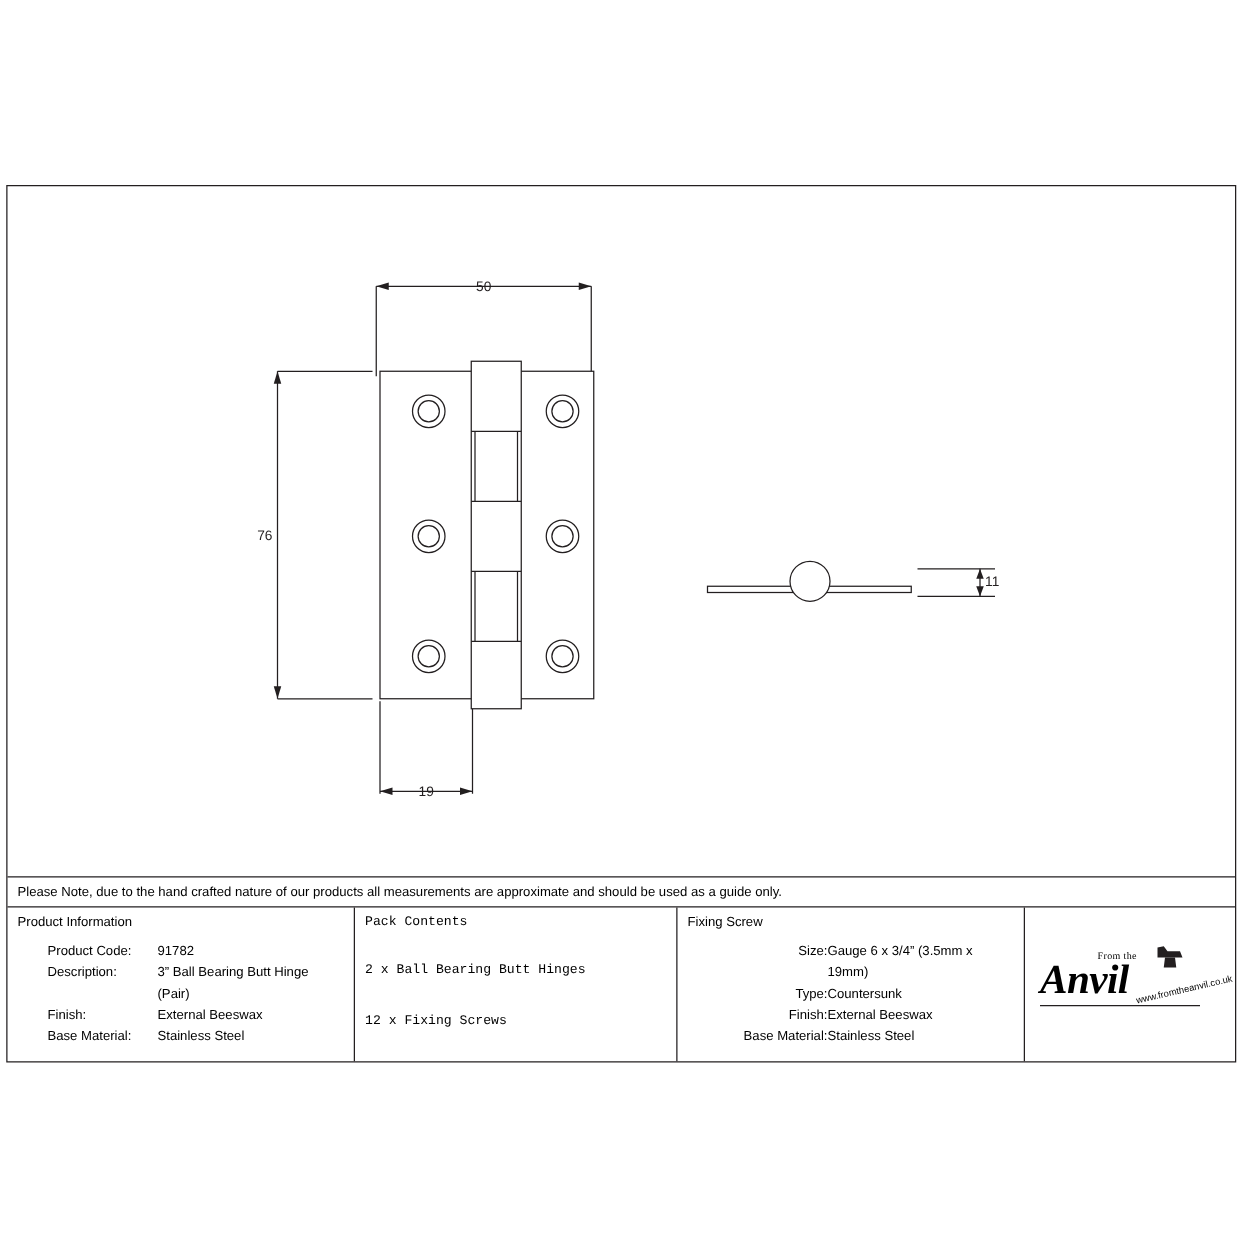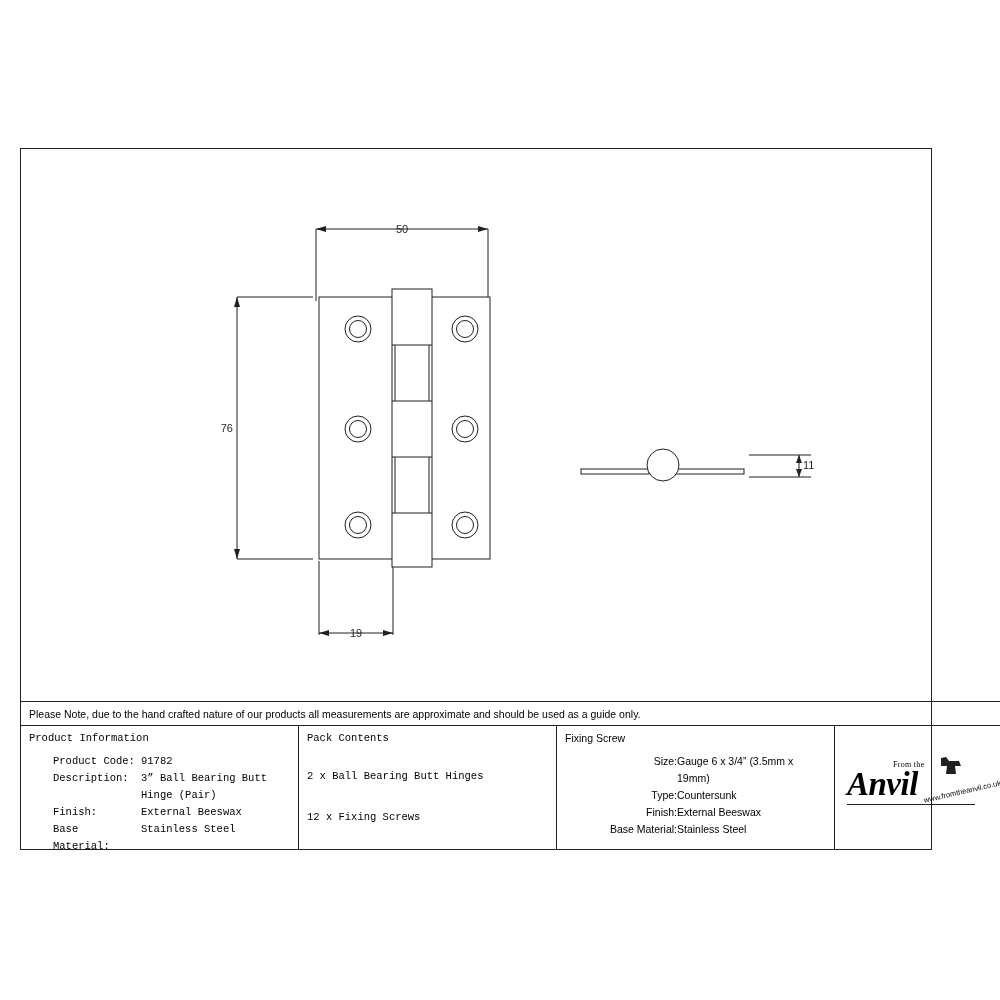--- a/index.html
+++ b/index.html
@@ -9,23 +9,23 @@
   }
   body {
     width: 1000px;
     height: 1000px;
     font-family: "Liberation Sans", sans-serif;
     color: #000000;
     position: relative;
   }
   #sheet {
     position: absolute;
-    left: 20px;
+    left: 5px;
     top: 148px;
-    width: 912px;
+    width: 984px;
     height: 702px;
     border: 1px solid #231f20;
     box-sizing: border-box;
   }
   
   #drawing {
     position: absolute;
     left: 0;
     top: 0;
     width: 982px;
@@ -56,21 +56,21 @@
     display: flex;
   }
   .col {
     box-sizing: border-box;
     padding: 6px 8px 0 8px;
     position: relative;
   }
   .col.sep {
     border-right: 1px solid #231f20;
   }
-  #col-product { width: 278px; font-family: Liberation Mono, monospace; }
+  #col-product { width: 278px; }
   #col-pack { width: 258px; font-family: Liberation Mono, monospace; }
   #col-screw { width: 278px; }
   #col-logo { width: 168px; padding: 0; }
   .col-title {
     font-size: 10.5px;
     margin-bottom: 9px;
   }
   .row {
     font-size: 10.5px;
     line-height: 17px;

